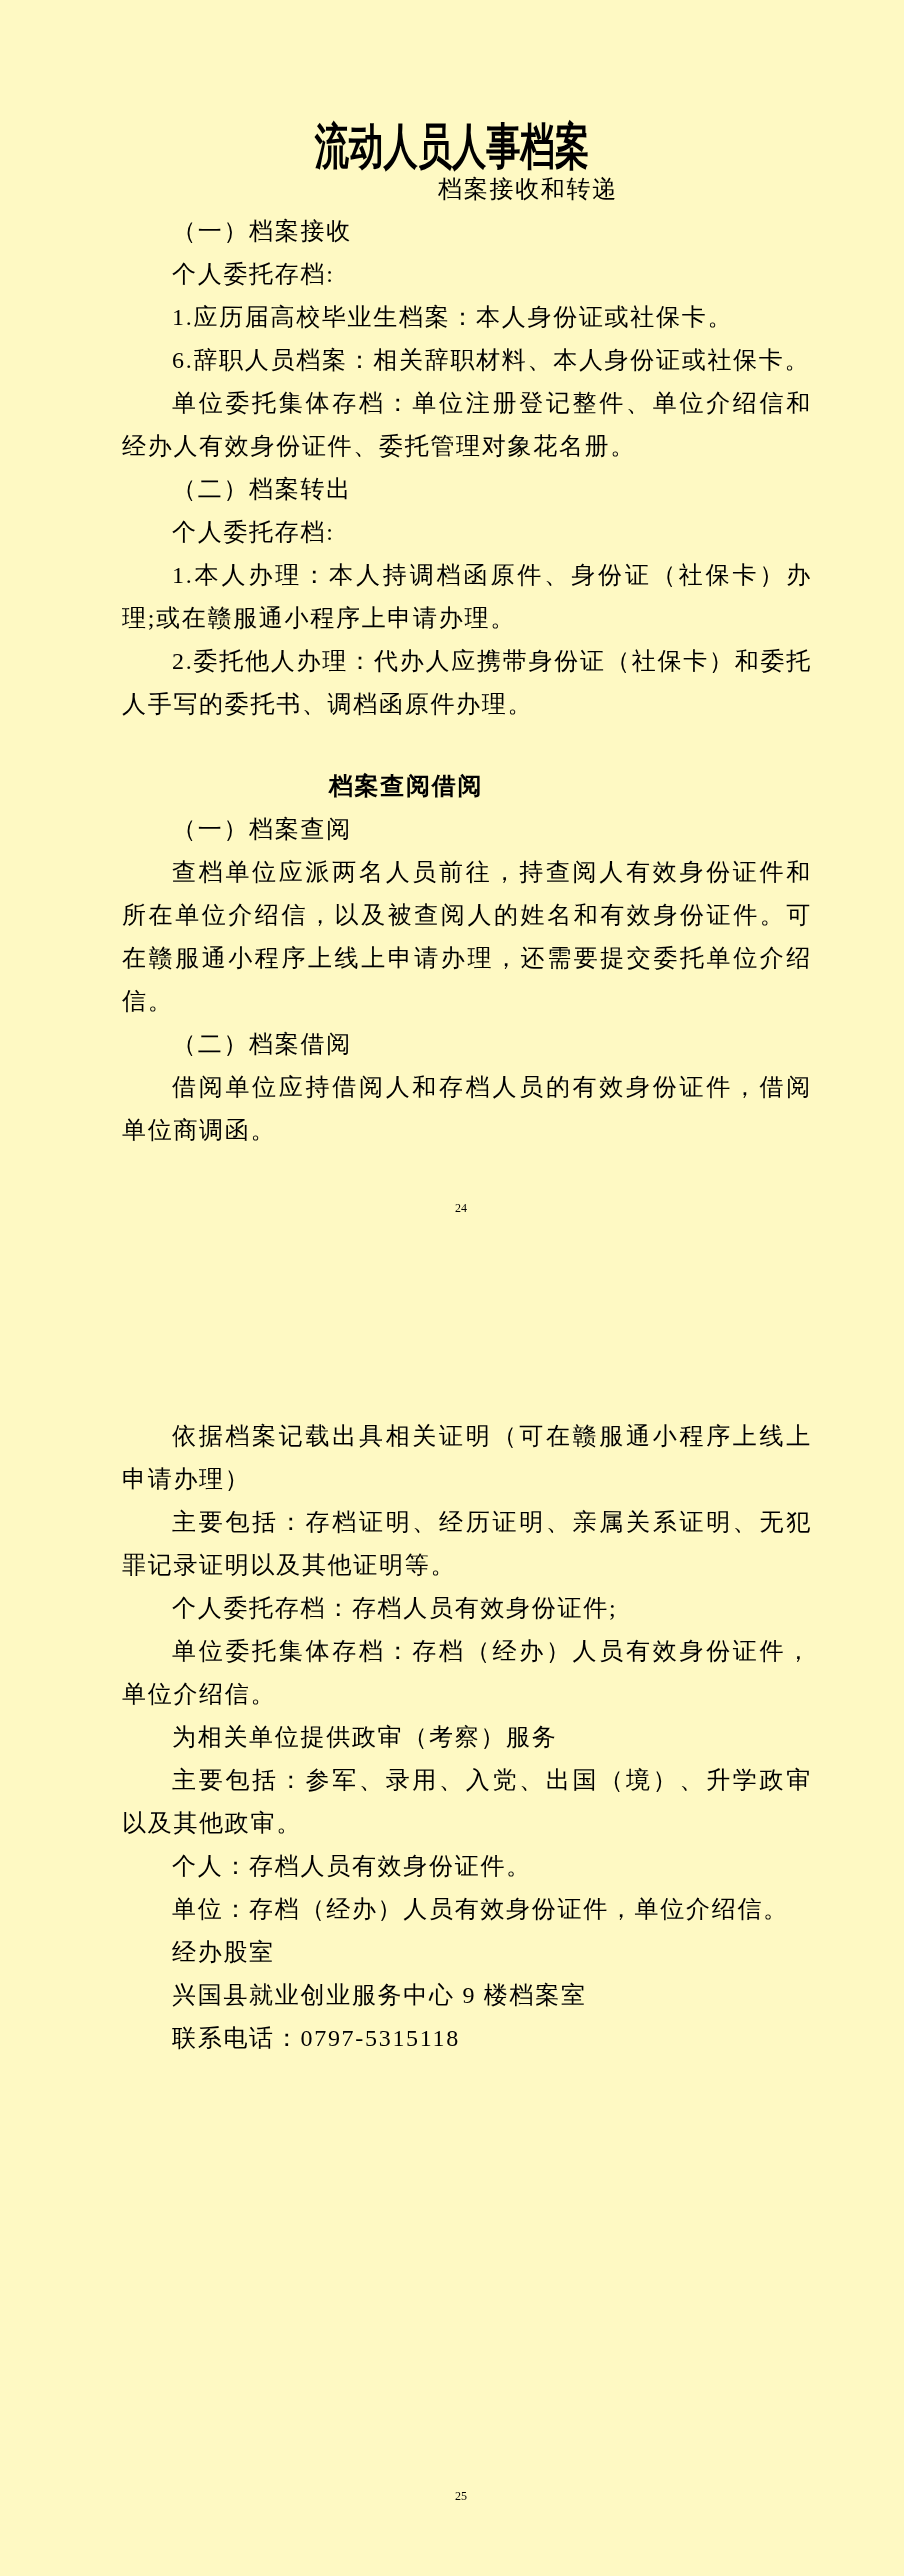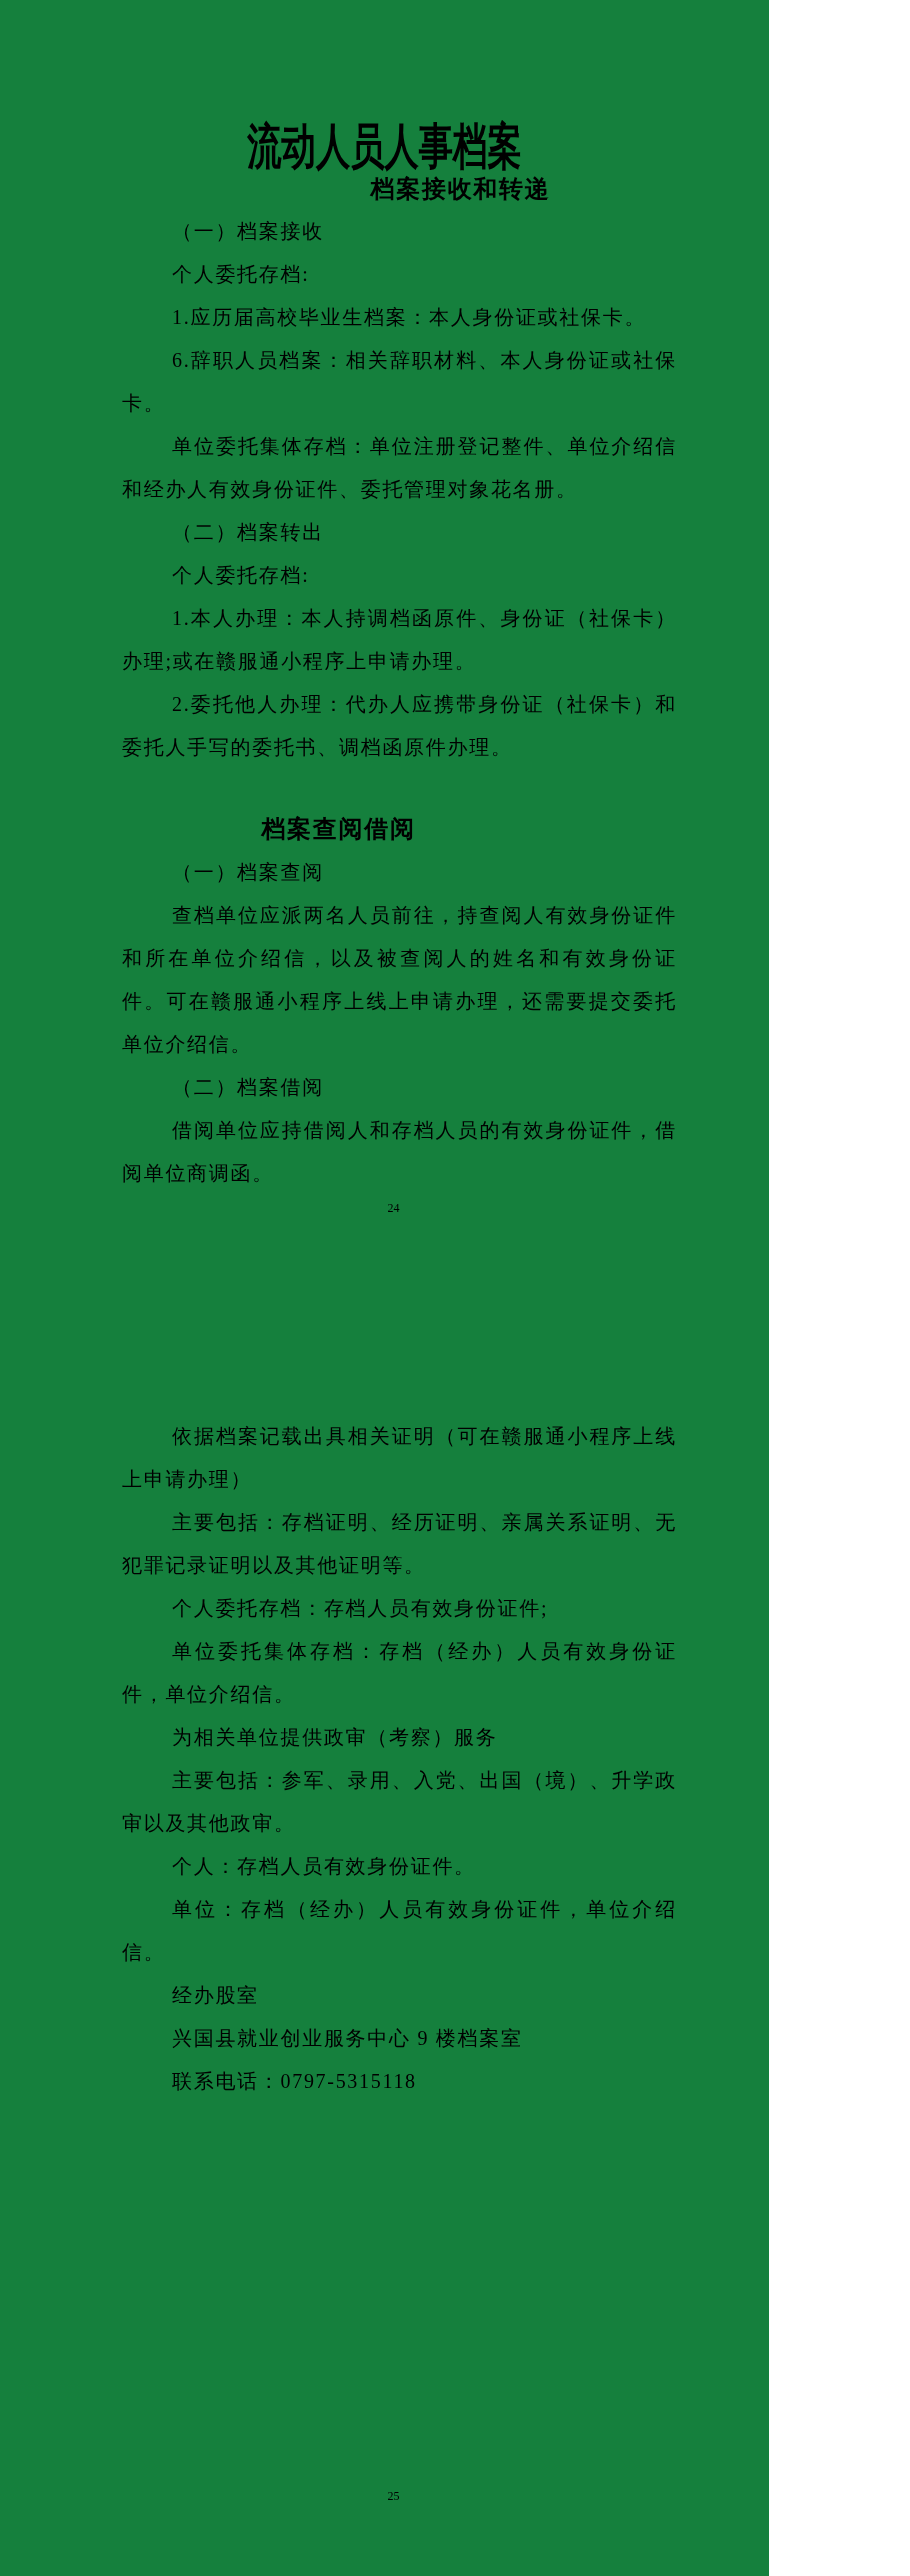--- a/index.html
+++ b/index.html
@@ -7,23 +7,23 @@
     padding: 0;
     background: #ffffff;
   }
   body {
     width: 910px;
     color: #000000;
     font-family: "Liberation Serif", serif;
   }
   .page {
     position: relative;
-    width: 769px;
+    width: 904px;
     height: 1288px;
-    background: #15803d;
+    background: #fef9c3;
     overflow: hidden;
   }
   .pad {
     padding-left: 122px;
     padding-right: 92px;
   }
   .doc-title {
     margin: 122px 0 0 0;
     font-size: 49px;
     line-height: 49px;
@@ -31,21 +31,21 @@
     text-align: center;
     letter-spacing: 0px;
     transform: scaleX(0.70);
     transform-origin: 50% 50%;
     white-space: nowrap;
   }
   .subtitle {
     margin: 1.7px 0 0 0;
     font-size: 24px;
     line-height: 32px;
-    font-weight: bold;
+    font-weight: normal;
     text-align: center;
     letter-spacing: 1.7px;
     padding-left: 152px; 
   }
   .section-heading-2 {
     margin: 39px 0 0 0;
     font-size: 24px;
     line-height: 43px;
     font-weight: bold;
     text-align: center;
@@ -56,21 +56,21 @@
     margin: 5.2px 0 0 0;
   }
   .content-s2 {
     margin: 0;
   }
   .content-p2 {
     margin: 127px 0 0 0;
   }
   .para {
     margin: 0;
-    font-size: 20px;
+    font-size: 24px;
     line-height: 43px;
     letter-spacing: 1.7px;
     text-align: justify;
   }
   .indent {
     text-indent: 50px;
   }
   .bold {
     font-weight: normal;
   }

